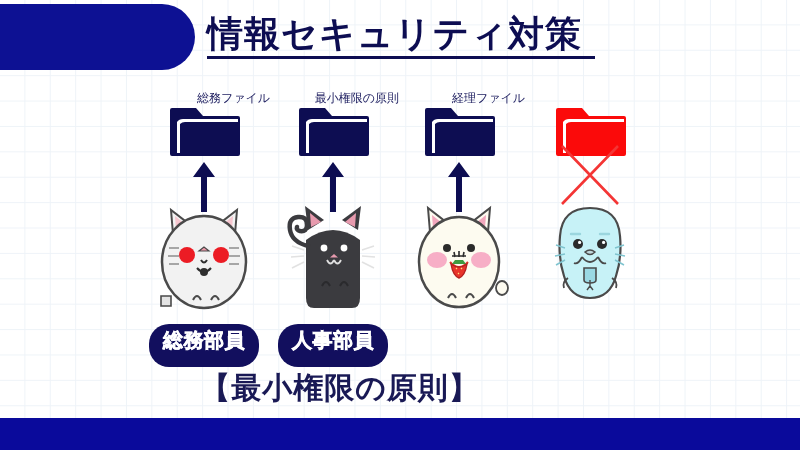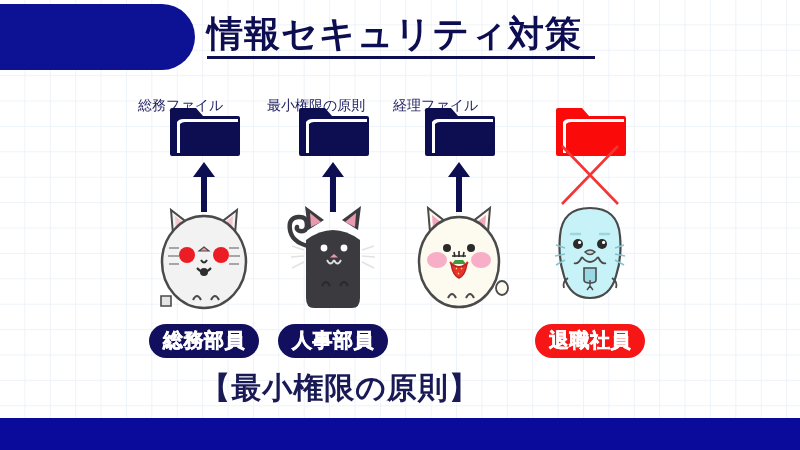--- a/index.html
+++ b/index.html
@@ -74,25 +74,25 @@
     width: 132px;
     height: 290px;
   }
   .col-0 { left: 138px; }
   .col-1 { left: 267px; }
   .col-2 { left: 393px; }
   .col-3 { left: 524px; }
 
   .file-label {
     position: absolute;
-    top: 15px;
+    top: 8px;
     left: 0;
     width: 132px;
-    text-align: left;
-    font-size: 14px;
+    text-align: right;
+    font-size: 12px;
     color: #1c1c5e;
     white-space: nowrap;
   }
 
   
   .folder-wrap {
     position: absolute;
     top: 20px;
     left: 50%;
     transform: translateX(-50%);
@@ -131,21 +131,21 @@
     height: 118px;
   }
   .char-svg { display: block; }
 
   
   .role-badge {
     position: absolute;
     top: 242px;
     left: 50%;
     transform: translateX(-50%);
-    padding: 5px 14px 7px 14px;
+    padding: 5px 14px 16px 14px;
     border-radius: 20px;
     font-size: 20px;
     font-weight: bold;
     color: #ffffff;
     white-space: nowrap;
     letter-spacing: 0.5px;
     line-height: 1.1;
     -webkit-text-stroke: 0.6px #ffffff;
   }
   .badge-navy { background: #120f5e; }
@@ -338,20 +338,19 @@
         <path d="M63 57 q4 8 8 6" fill="none" stroke="#4a4a4a" stroke-width="1.8"></path>
         <path d="M30 48 l-9 -3 M30 54 l-10 2 M30 60 l-9 5" stroke="#7fc4cf" stroke-width="1.5"></path>
         <path d="M80 48 l9 -3 M80 54 l10 2 M80 60 l9 5" stroke="#7fc4cf" stroke-width="1.5"></path>
         <path d="M49 68 h12 v12 q0 3 -6 3 q-6 0 -6 -3 z" fill="#9ad9e4" stroke="#4a4a4a" stroke-width="1.6"></path>
         <path d="M55 80 v8 M52 90 l3 -4 l3 4" fill="none" stroke="#4a4a4a" stroke-width="1.4"></path>
         <path d="M33 78 q-6 4 -4 10" fill="none" stroke="#4a4a4a" stroke-width="1.8"></path>
         <path d="M77 78 q6 4 4 10" fill="none" stroke="#4a4a4a" stroke-width="1.8"></path>
       </svg>
     </div>
 
-    <div class="role-badge badge-red">退職社員</div>
   </div>
 
   <div class="principle">【最小権限の原則】</div>
 
   <div class="bottom-bar"></div>
 
 </div>
 
 </body></html>

